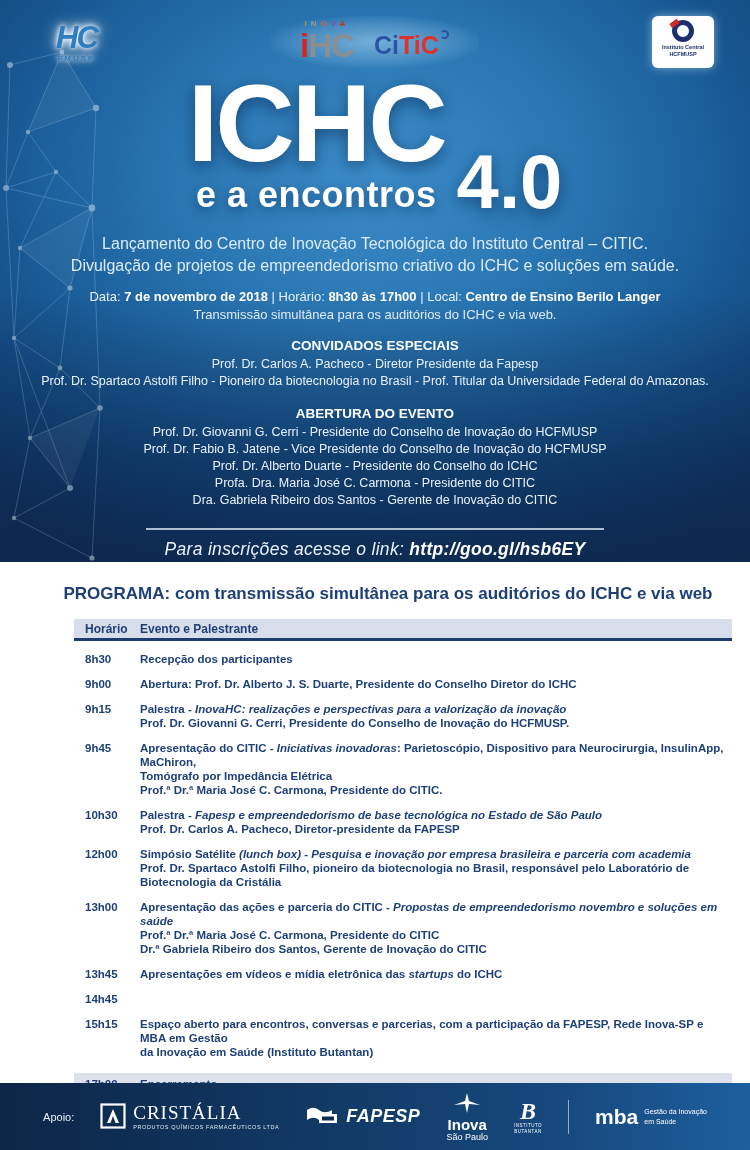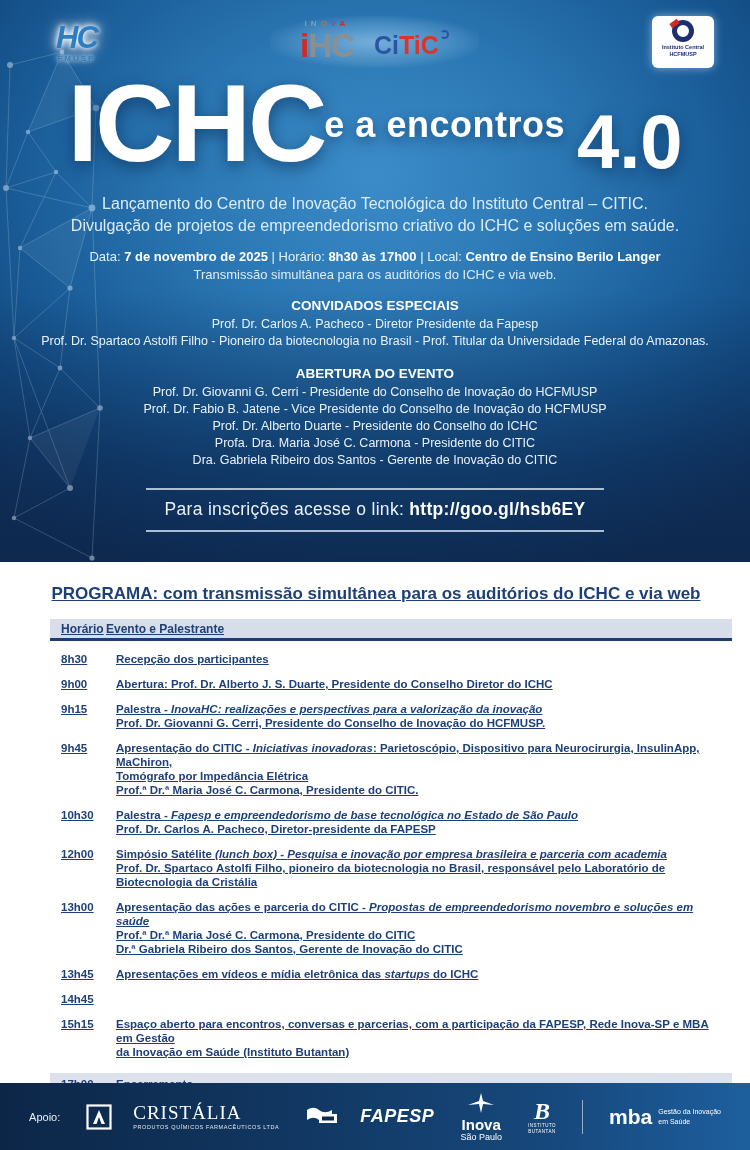--- a/index.html
+++ b/index.html
@@ -31,55 +31,55 @@
   .citic-ring { display:inline-block; width:9px; height:9px; border:2.5px solid #2a55a4; border-left-color:transparent;
                 border-radius:50%; vertical-align:top; margin-top:-3px; margin-left:1px; }
 
   .ic-logo { background:#fff; border-radius:6px; width:62px; height:52px; padding-top:4px; text-align:center;
              box-shadow:0 0 10px rgba(190,225,250,.6); }
   .ic-ring { width:22px; height:22px; border:5px solid #1c2f6e; border-radius:50%; margin:0 auto; position:relative; }
   .ic-ring::before { content:""; position:absolute; left:-7px; top:-4px; width:9px; height:5px; background:#d3281e; transform:rotate(-35deg); }
   .ic-text { font-size:5.5px; font-weight:bold; color:#1c2f6e; line-height:1.25; margin-top:2px; }
 
   .title-row { display:flex; justify-content:center; align-items:flex-end; margin-top:4px; position:relative; z-index:2; }
-  .title-col { display:flex; flex-direction:row; align-items:center; }
+  .title-col { display:flex; flex-direction:column; align-items:center; }
   .title-main { font-size:110px; font-weight:bold; line-height:.92; letter-spacing:-3px;
                 text-shadow:0 5px 16px rgba(5,35,75,.55); }
   .title-sub  { font-size:36px; font-weight:bold; letter-spacing:.5px; line-height:1; margin-top:4px;
                 text-shadow:0 4px 12px rgba(5,35,75,.5); }
   .title-ver  { font-size:76px; font-weight:bold; line-height:.82; margin-left:12px;
                 text-shadow:0 5px 16px rgba(5,35,75,.55); }
 
   .lead { margin-top:20px; font-size:16px; line-height:22px; color:#dcecf8; position:relative; z-index:2; }
   .info-line { margin-top:12px; font-size:13px; color:#e6f1fa; }
   .info-line .b, .linkbox .b { font-weight:bold; color:#fff; }
   .trans-line { margin-top:3px; font-size:13px; color:#dcecf8; }
   .sec-head { margin-top:16px; font-size:13.5px; font-weight:bold; color:#fff; }
   .sec-lines { margin-top:3px; font-size:12.5px; line-height:17px; color:#e9f2fb; }
   .linkbox { margin:19px auto 18px; width:458px; padding:9px 0 10px; font-size:17.5px; letter-spacing:.3px; color:#e9f2fb;
-             border-top:2px solid rgba(225,238,248,.75); border-bottom:2px solid rgba(225,238,248,.75); position:relative; z-index:2; }
+             border-top:2px solid rgba(225,238,248,.75); border-bottom:2px solid rgba(225,238,248,.75); position:relative; z-index:2;font-style:italic; }
 
   
-  .program { padding:22px 18px 0 50px; color:#1e4078;text-decoration:underline; }
+  .program { padding:22px 18px 0 74px; color:#1e4078; }
   .program-title { text-align:center; font-size:17px; font-weight:bold; color:#1d4076; margin-bottom:15px; margin-left:-30px; }
   .table-head { display:flex; align-items:center; background:#d8dee9; border-bottom:3px solid #1e3c72;
                 height:22px; font-size:12px; font-weight:bold; }
-  .th-time { width:56px; padding-left:11px; flex-shrink:0; }
+  .th-time { width:66px; padding-left:11px; flex-shrink:0; }
   .prow { display:flex; margin-top:11px; font-size:11.5px; font-weight:bold; line-height:14px; }
   .ptime { width:66px; padding-left:11px; flex-shrink:0; }
   .pbody { padding-right:6px; }
   .i { font-style:italic; }
   .prow.highlight { background:#dce1ec; border-bottom:3px solid #1e3c72; padding:4px 0 5px; margin-top:14px; }
 
   
   .footer { position:absolute; left:0; bottom:0; width:750px; height:67px; color:#fff;
             background:linear-gradient(90deg,#0c2647 0%,#123a66 45%,#17497e 75%,#1d5f9e 100%);
             display:flex; align-items:center; justify-content:center; gap:26px; }
   .apoio { font-size:11px; color:#e8f1fa;text-align:right; }
-  .logo-item { display:flex; align-items:center; gap:21px; }
+  .logo-item { display:flex; align-items:flex-start; gap:7px; }
   .cristalia-name { font-family:"Liberation Serif", serif; font-size:19px; letter-spacing:1px; line-height:1; }
   .cristalia-sub { font-size:5.5px; letter-spacing:.6px; margin-top:2px; color:#dfe9f3; }
   .fapesp-name { font-size:18px; font-weight:bold; font-style:italic; letter-spacing:.5px; }
   .inova-col { text-align:center; line-height:1; }
   .inova-name { font-size:15px; font-weight:bold; }
   .inova-sub { font-size:9px; margin-top:1px; }
   .but-col { text-align:center; line-height:1; }
   .but-b { font-family:"Liberation Serif", serif; font-size:24px; font-weight:bold; font-style:italic; }
   .but-sub { font-size:4.5px; letter-spacing:.5px; margin-top:1px; }
   .vdiv { width:1px; height:34px; background:rgba(255,255,255,.55); }
@@ -153,21 +153,21 @@
         <div class="title-sub">e a encontros</div>
       </div>
       <div class="title-ver">4.0</div>
     </div>
 
     <div class="lead">
       <div>Lançamento do Centro de Inovação Tecnológica do Instituto Central – CITIC.</div>
       <div>Divulgação de projetos de empreendedorismo criativo do ICHC e soluções em saúde.</div>
     </div>
 
-    <div class="info-line"><span>Data: </span><span class="b">7 de novembro de 2025</span><span> | Horário: </span><span class="b">8h30 às 17h00</span><span> | Local: </span><span class="b">Centro de Ensino Berilo Langer</span></div>
+    <div class="info-line"><span>Data: </span><span class="b">7 de novembro de 2018</span><span> | Horário: </span><span class="b">8h30 às 17h00</span><span> | Local: </span><span class="b">Centro de Ensino Berilo Langer</span></div>
     <div class="trans-line">Transmissão simultânea para os auditórios do ICHC e via web.</div>
 
     <div class="sec-head">CONVIDADOS ESPECIAIS</div>
     <div class="sec-lines">
         <div>Prof. Dr. Carlos A. Pacheco - Diretor Presidente da Fapesp</div>
         <div>Prof. Dr. Spartaco Astolfi Filho - Pioneiro da biotecnologia no Brasil - Prof. Titular da Universidade Federal do Amazonas.</div>
       </div>
 
     <div class="sec-head">ABERTURA DO EVENTO</div>
     <div class="sec-lines">

